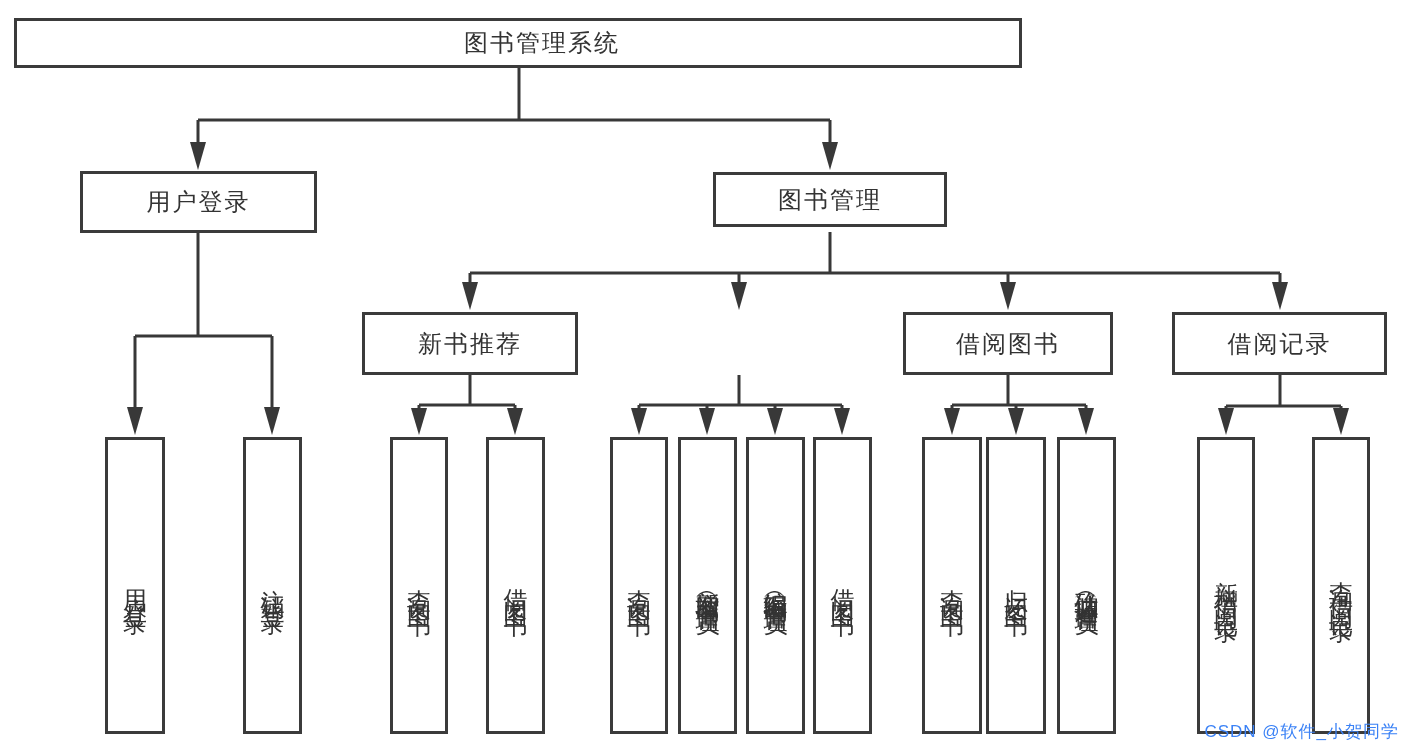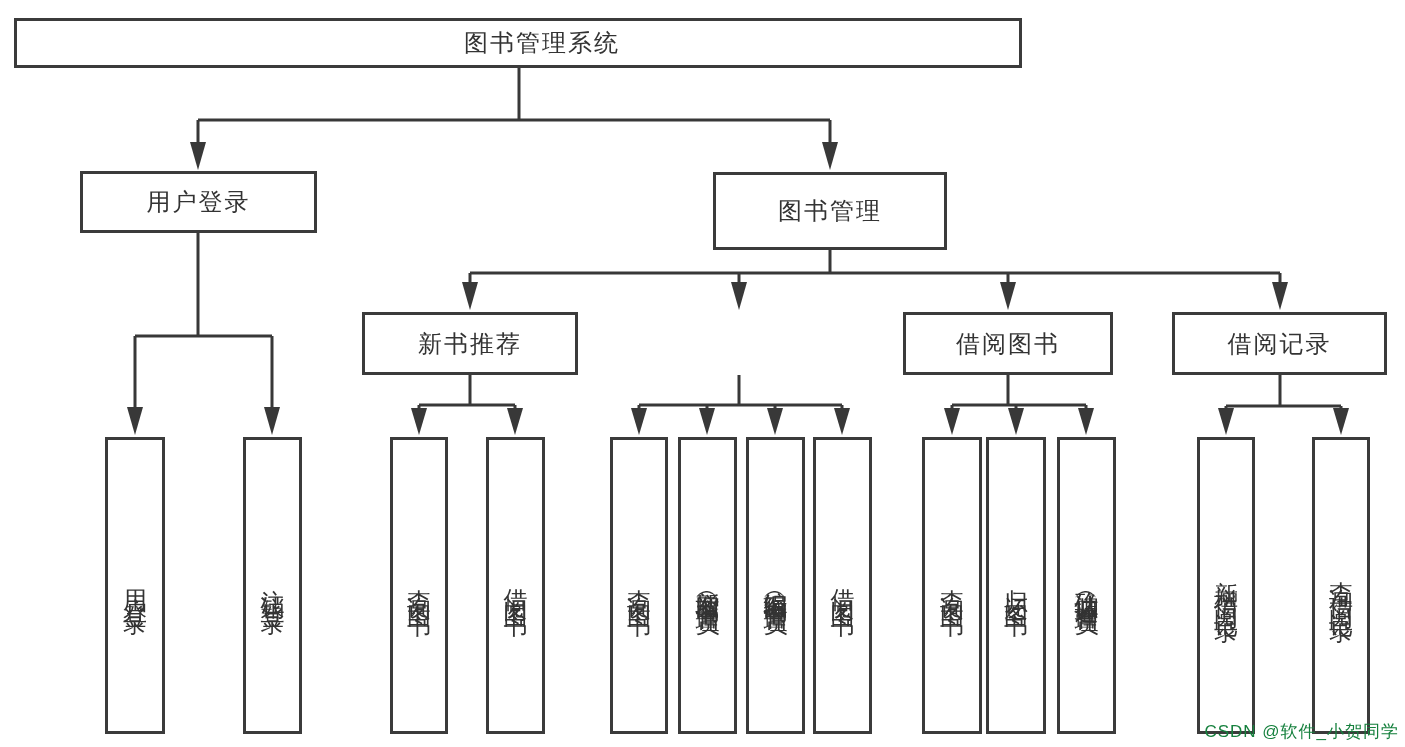--- a/index.html
+++ b/index.html
@@ -32,21 +32,21 @@
     text-orientation:mixed;
     font-size:24px;
     letter-spacing:8px;
     white-space:normal;
   }
   .leaf.long { letter-spacing:3px; }
   .watermark {
     position:absolute;
     right:6px; top:720px;
     font-size:17px;
-    color:#15803d;
+    color:#3b82f6;
     letter-spacing:1px;
   }
 </style>
 </head>
 <body>
 
 <div class="canvas">
 
   <svg class="connectors" viewBox="0 0 1405 747" xmlns="http://www.w3.org/2000/svg">
     <g stroke="#383838" stroke-width="3" fill="none">
@@ -84,21 +84,21 @@
       <polygon points="1016,435 1008,408 1024,408"></polygon>
       <polygon points="1086,435 1078,408 1094,408"></polygon>
       <polygon points="1226,435 1218,408 1234,408"></polygon>
       <polygon points="1341,435 1333,408 1349,408"></polygon>
     </g>
   </svg>
 
   <div class="box" style="left:14px; top:18px; width:1008px; height:50px;padding-left:48px;">图书管理系统</div>
 
   <div class="box" style="left:80px; top:171px; width:237px; height:62px;">用户登录</div>
-  <div class="box" style="left:713px; top:172px; width:234px; height:78px;">图书管理</div>
+  <div class="box" style="left:713px; top:172px; width:234px; height:55px;">图书管理</div>
 
   <div class="box" style="left:362px; top:312px; width:216px; height:63px;">新书推荐</div>
   <div class="box" style="left:903px; top:312px; width:210px; height:63px;">借阅图书</div>
   <div class="box" style="left:1172px; top:312px; width:215px; height:63px;">借阅记录</div>
 
   <div class="box leaf" style="left:105px; top:437px; width:60px; height:297px;">用户登录</div>
   <div class="box leaf" style="left:243px; top:437px; width:59px; height:297px;">注销登录</div>
 
   <div class="box leaf" style="left:390px; top:437px; width:58px; height:297px;">查询图书</div>
   <div class="box leaf" style="left:486px; top:437px; width:59px; height:297px;">借阅图书</div>

